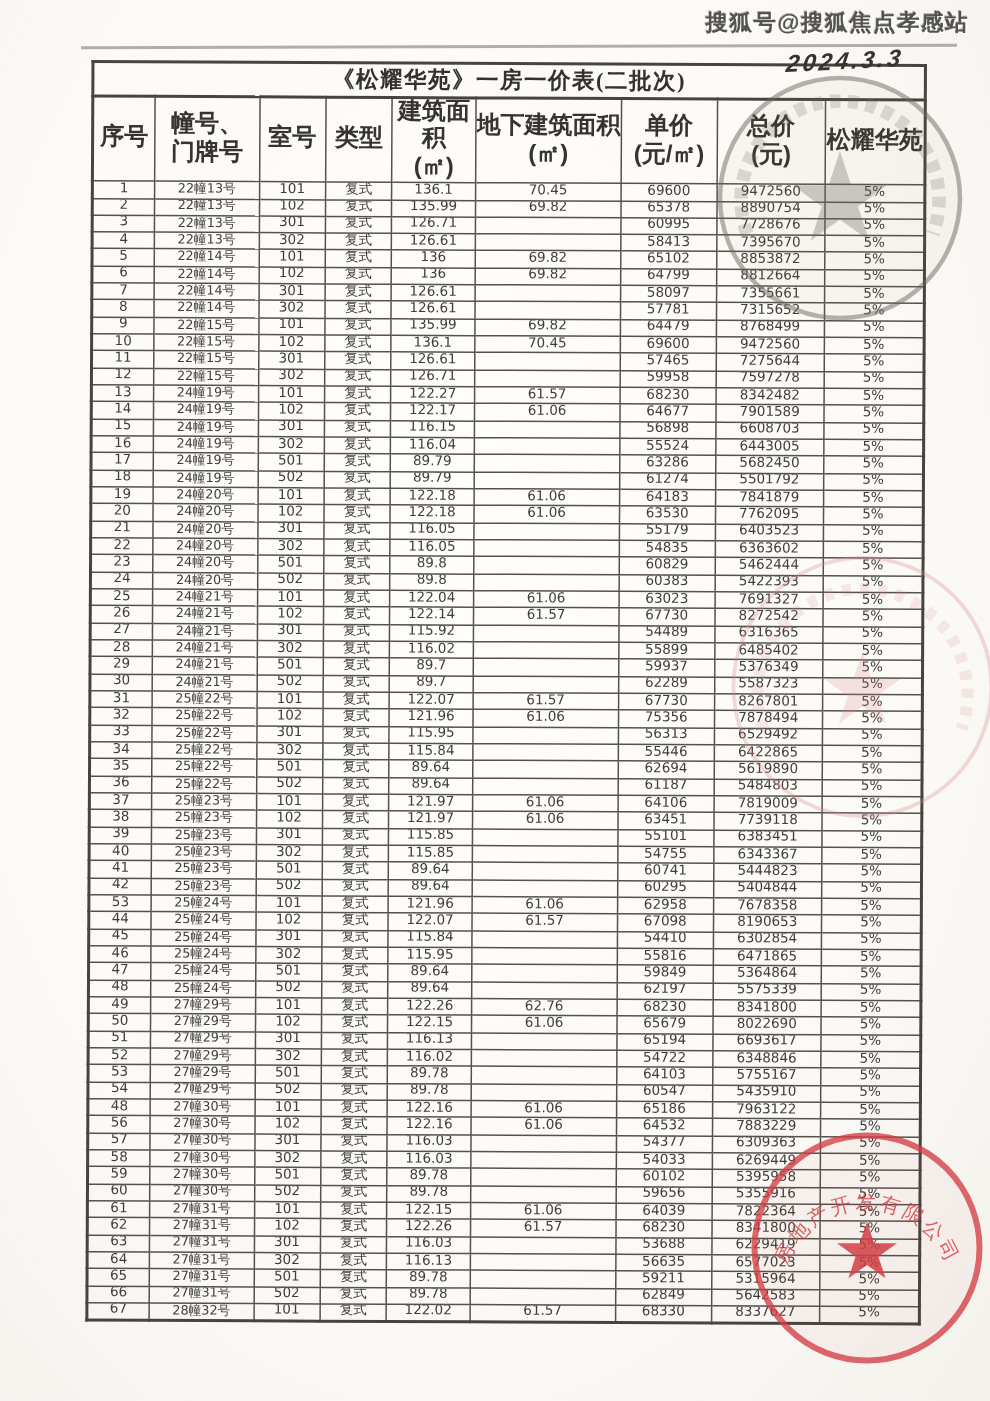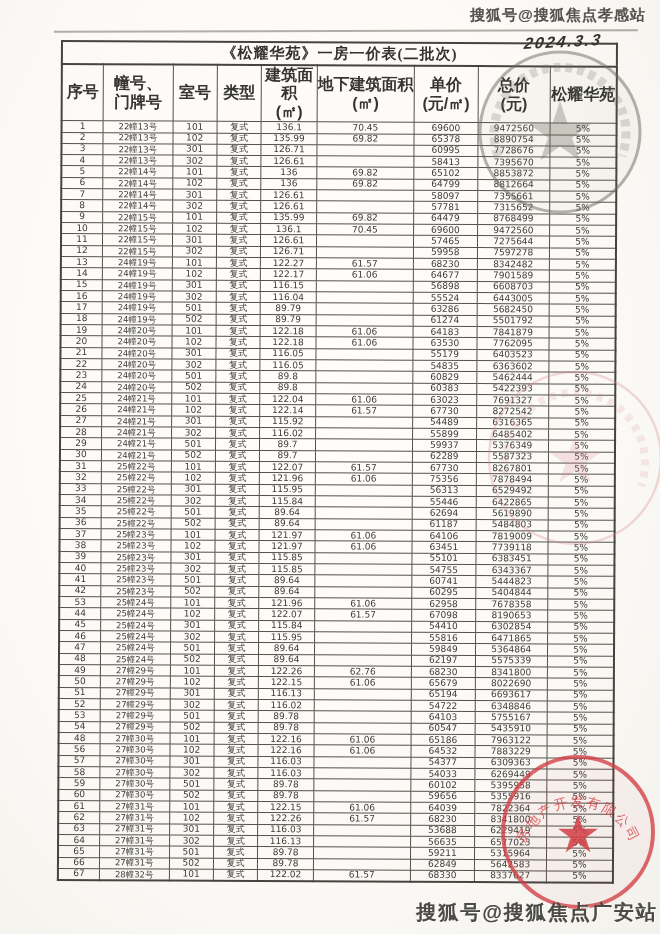--- a/index.html
+++ b/index.html
@@ -854,15 +854,14 @@
     <defs>
       <path id="arcTop" d="M 26,96 A 57,57 0 0 1 136,96"></path>
     </defs>
     <circle cx="81" cy="80" r="75" fill="rgba(210,62,68,0.04)" stroke="rgba(210,62,68,0.78)" stroke-width="4"></circle>
     <text x="81" y="100" text-anchor="middle" font-size="52" fill="rgba(210,62,68,0.85)">★</text>
     <text font-size="13.5" fill="rgba(210,62,68,0.8)" letter-spacing="2">
       <textPath href="#arcTop" startOffset="50%" text-anchor="middle"><tspan>房地产开发有限公司</tspan></textPath>
     </text>
   </svg>
 
-  <div class="wm wm-bottom">搜狐号@搜狐焦点广安站</div>
 
 </div>
 
 </body></html>

